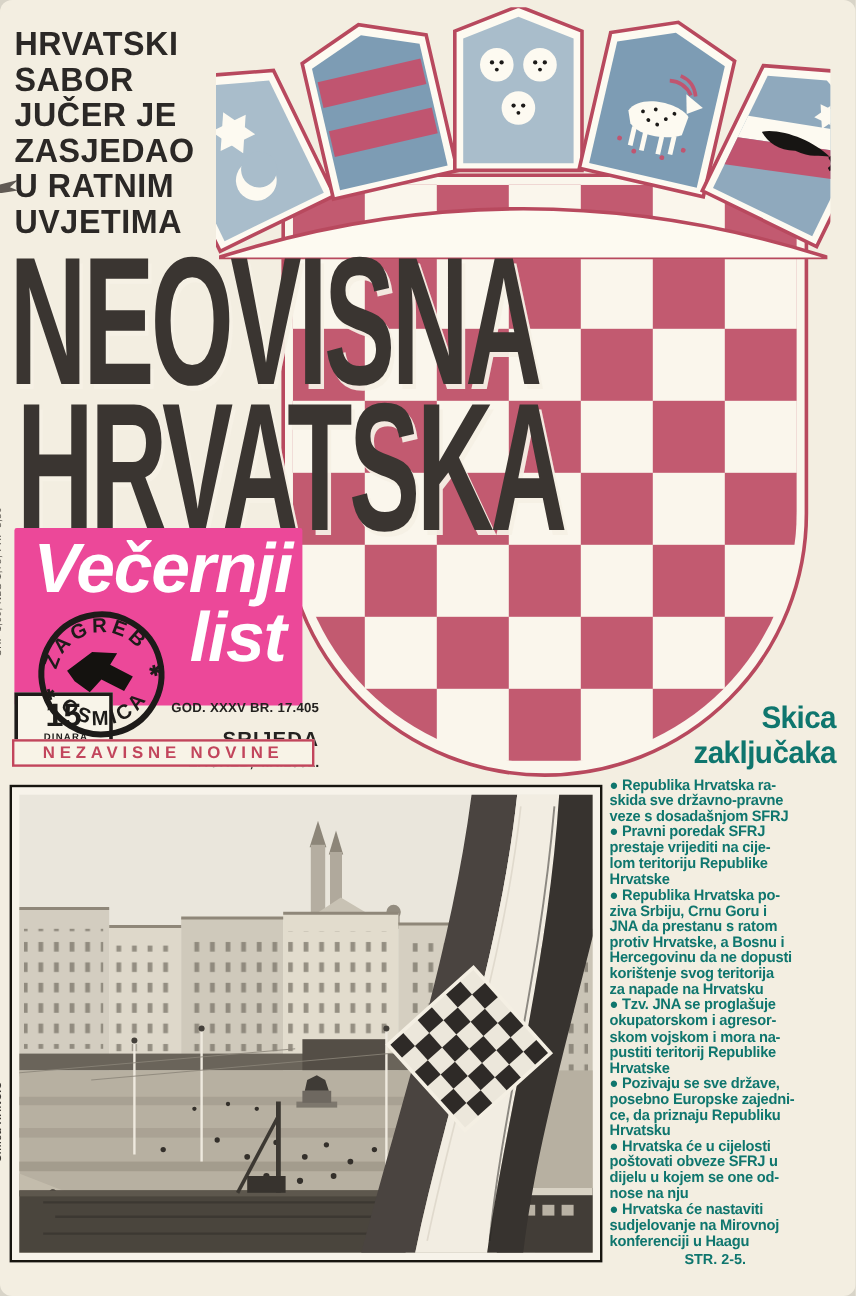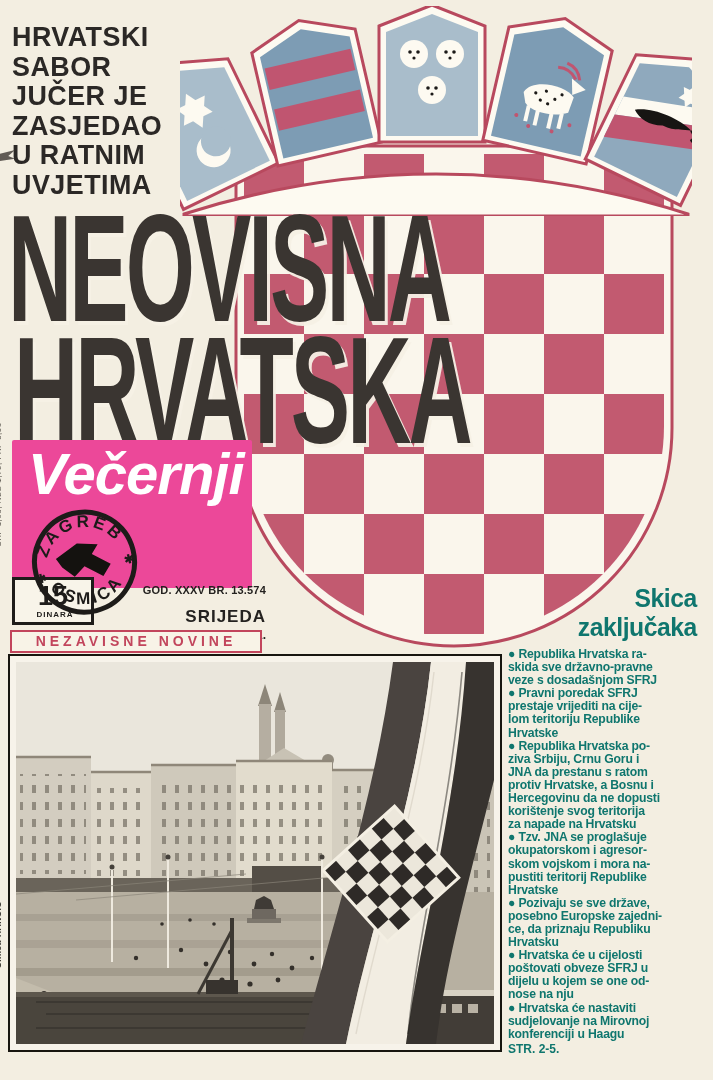--- a/index.html
+++ b/index.html
@@ -1,17 +1,17 @@
 <!DOCTYPE html>
 <html><head>
 <meta charset="utf-8">
 <style>
   html,body{margin:0;padding:0;}
   body{font-family:"Liberation Sans",sans-serif;background:#d8d4c8;}
-  #page{position:relative;width:713px;height:1080px;background:#f3eee1;overflow:hidden;margin:0 auto;}
+  #page{position:relative;width:713px;height:1080px;background:#f3eee1;overflow:hidden;margin:0 auto;border-radius:10px;}
 
   
   .kicker{position:absolute;left:12px;top:22px;z-index:6;transform:scaleX(.96);transform-origin:left top;}
   .kicker div{font-size:28px;font-weight:bold;line-height:29.5px;color:#2b2826;letter-spacing:.5px;white-space:nowrap;}
 
   
   .mast{position:absolute;z-index:5;color:#3a3531;font-weight:bold;font-size:152px;line-height:1;
         transform:scaleX(.585);transform-origin:left top;letter-spacing:-5px;white-space:nowrap;
         text-shadow:5px 4px 0 rgba(245,240,229,.95);}
   #mast1{left:8px;top:192px;}
@@ -35,41 +35,41 @@
   .pricebox .amt{font-size:27px;font-weight:bold;color:#1e1c1a;line-height:28px;margin-top:2px;}
   .pricebox .unit{font-size:8px;font-weight:bold;color:#1e1c1a;letter-spacing:1px;text-align:center;padding-left:4px;}
 
   
   .issue{position:absolute;left:120px;top:584px;width:146px;text-align:right;z-index:7;color:#242220;}
   .issue .l1{font-size:11px;font-weight:bold;letter-spacing:.2px;}
   .issue .l2{font-size:17px;font-weight:bold;letter-spacing:1px;margin-top:11px;}
   .issue .l3{font-size:12px;font-weight:bold;margin-top:1px;}
 
   
-  .banner{position:absolute;left:10px;top:630px;width:252px;height:23px;border:2px solid #c2455c;background:#f8f3e7;
+  .banner{position:absolute;left:10px;top:616px;width:252px;height:23px;border:2px solid #c2455c;background:#f8f3e7;
           z-index:7;box-sizing:border-box;text-align:center;}
   .banner span{font-size:14px;font-weight:bold;color:#c2455c;letter-spacing:4px;line-height:19px;}
 
   
   .vrail{position:absolute;z-index:9;transform:rotate(-90deg);transform-origin:left bottom;white-space:nowrap;}
   #rail-prices{left:3px;top:538px;font-size:8px;color:#5a564f;letter-spacing:.5px;}
   #rail-credit{left:3px;top:958px;font-size:8.5px;font-weight:bold;color:#3b3833;letter-spacing:.5px;}
 
   
   .photo-frame{position:absolute;left:8px;top:654px;width:494px;height:398px;z-index:4;border:2px solid #17150f;
                background:#f7f3ea;box-sizing:border-box;padding:6px;}
   .photo-frame svg{display:block;}
 
   
   .col{position:absolute;left:508px;top:584px;width:202px;z-index:6;color:#0f766e;}
   .col .title{font-size:26px;font-weight:bold;line-height:29px;text-align:right;white-space:pre-line;
               transform:scaleX(.95);transform-origin:right top;letter-spacing:-.5px;padding-right:14px;}
   .col .bullets{margin-top:6px;transform:scaleX(.97);transform-origin:left top;}
   .col .bullets div{font-size:12.6px;font-weight:bold;line-height:13.1px;white-space:pre-line;letter-spacing:-.2px;}
-  .col .pageref{font-size:12px;font-weight:bold;text-align:left;padding-right:26px;margin-top:1px;}
+  .col .pageref{font-size:12px;font-weight:bold;text-align:center;padding-right:26px;margin-top:1px;}
 
   
   .artifact{position:absolute;left:0;top:150px;width:15px;height:11px;background:#46413c;z-index:9;
             clip-path:polygon(0 35%,100% 0,55% 55%,100% 80%,0 100%);opacity:.85;}
 </style>
 </head>
 <body>
 
 <div id="page">
 
@@ -177,20 +177,21 @@
         <path d="M76,56 Q84,60 80,66" stroke="#171513" stroke-width="3" fill="none"></path>
       </g>
     </svg>
   </div>
 
   <div class="mast" id="mast1">NEOVISNA</div>
   <div class="mast" id="mast2">HRVATSKA</div>
 
   <div class="logobox">
     <div class="w1">Večernji</div>
+    <div class="w2">list</div>
   </div>
 
   <div id="stamp">
     <svg width="118" height="136" viewBox="0 0 118 136">
       <defs>
         <path id="arcTop" d="M20,70 A39,39 0 1 1 98,70"></path>
         <path id="arcBot" d="M14,62 A45,45 0 0 0 104,64"></path>
       </defs>
       <circle cx="59" cy="66" r="50" fill="none" stroke="#1d1b19" stroke-width="5"></circle>
       <text font-size="17" font-weight="bold" fill="#1d1b19" letter-spacing="3">
@@ -204,21 +205,21 @@
       <path d="M32,56 L56,46 L76,52 L68,60 L84,74 L74,84 L58,70 L46,78 L36,66 Z" fill="#14120f"></path>
     </svg>
   </div>
 
   <div class="pricebox">
     <div class="amt">15</div>
     <div class="unit">DINARA</div>
   </div>
 
   <div class="issue">
-    <div class="l1">GOD. XXXV BR. 13.574</div>
+    <div class="l1">GOD. XXXV BR. 17.405</div>
     <div class="l2">SRIJEDA</div>
     <div class="l3">ZAGREB, 4.X.1991.</div>
   </div>
 
   <div class="banner">
     <span>NEZAVISNE NOVINE</span>
   </div>
 
   <div class="vrail" id="rail-prices">CHF 1,60, NLG 1,75, FRF 3,50</div>
   <div class="vrail" id="rail-credit">Siniša HANČIĆ</div>

